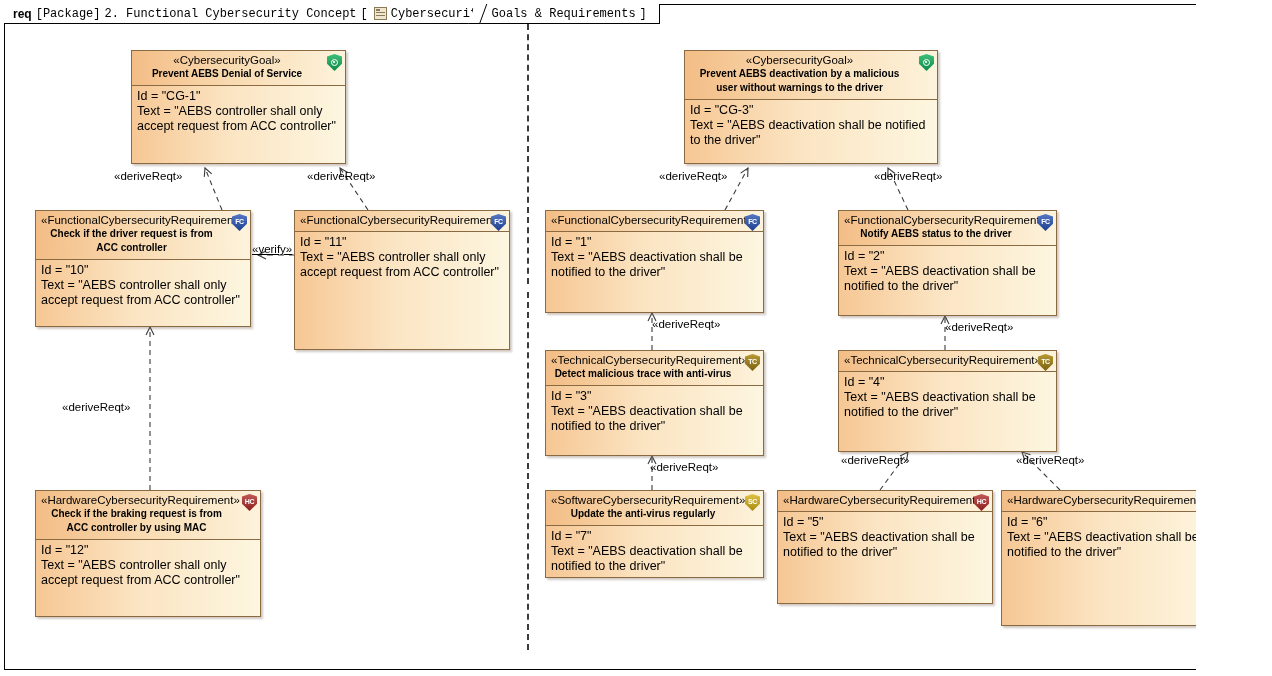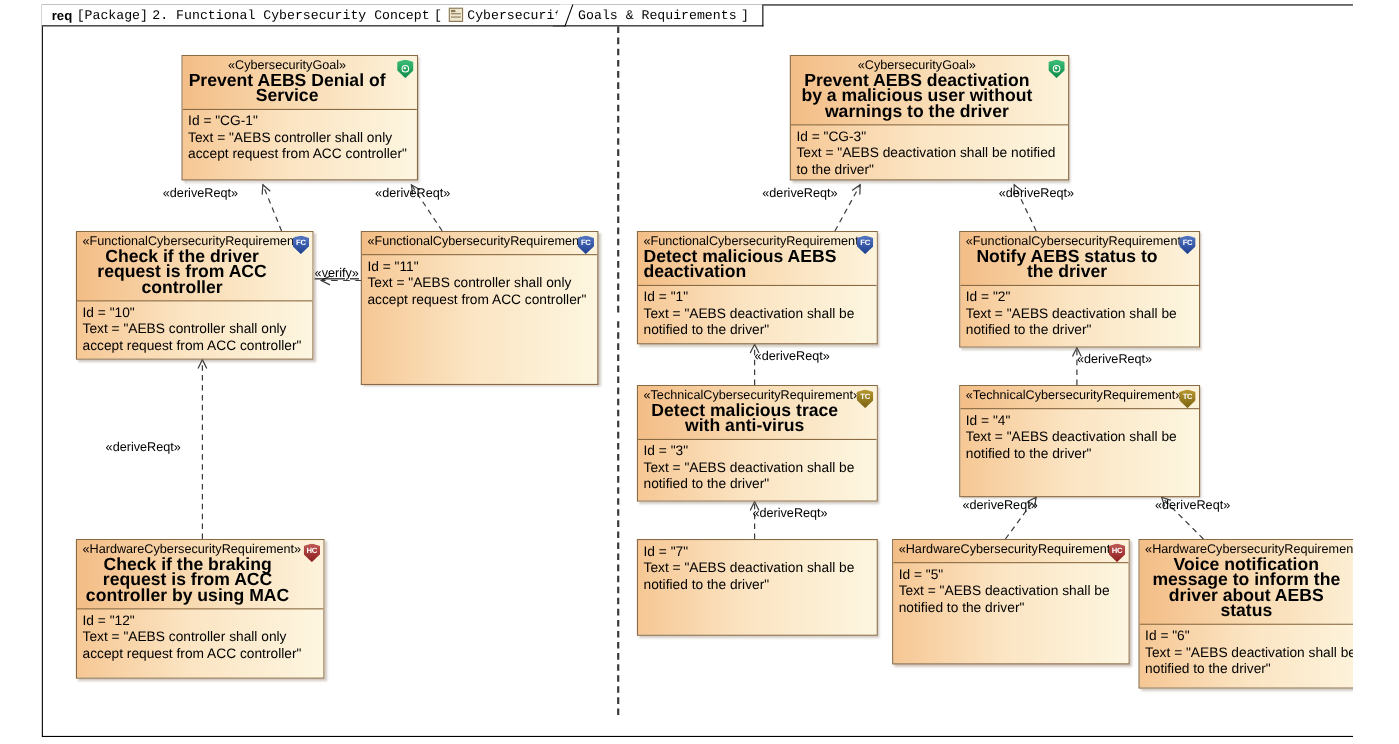--- a/index.html
+++ b/index.html
@@ -7,21 +7,20 @@
     padding: 0;
     background: #ffffff;
     font-family: "Liberation Sans", sans-serif;
   }
   #canvas {
     position: relative;
     width: 1196px;
     height: 676px;
     background: #ffffff;
     overflow: hidden;
-    margin-left: 34px;
   }
 
   
   #frame {
     position: absolute;
     left: 4px;
     top: 4px;
     width: 1262px;
     height: 666px;
     border: 1px solid #000000;
@@ -117,21 +116,21 @@
     text-align: center;
     font-size: 11.5px;
     line-height: 13px;
     white-space: nowrap;
     color: #000;
   }
   .req .title {
     display: block;
     text-align: center;
     font-weight: bold;
-    font-size: 16px;
+    font-size: 10px;
     line-height: 14px;
     color: #000;
   }
   .req .title.left { text-align: left; }
   .req .body {
     padding: 3px 5px 4px 5px;
     line-height: 15px;
     font-size: 12.5px;
   }
   .req .body .ln { display: block; white-space: pre-wrap; }
@@ -337,21 +336,20 @@
     </div>
   </div>
 
   <div class="req" style="left:545px; top:210px; width:219px; height:103px;">
     <div class="head">
       <span class="shield fc">
         <span class="sh"></span>
           <span class="lbl">FC</span>
       </span>
       <span class="stereo">«FunctionalCybersecurityRequirement»</span>
-      <span class="title left">Detect malicious AEBS deactivation</span>
     </div>
     <div class="body">
       <span class="ln">Id = "1"</span>
       <span class="ln">Text = "AEBS deactivation shall be notified to the driver"</span>
     </div>
   </div>
 
   <div class="req" style="left:838px; top:210px; width:219px; height:106px;">
     <div class="head">
       <span class="shield fc">
@@ -390,20 +388,28 @@
       </span>
       <span class="stereo">«TechnicalCybersecurityRequirement»</span>
     </div>
     <div class="body">
       <span class="ln">Id = "4"</span>
       <span class="ln">Text = "AEBS deactivation shall be notified to the driver"</span>
     </div>
   </div>
 
   <div class="req" style="left:545px; top:490px; width:219px; height:88px;">
+    <div class="head">
+      <span class="shield sc">
+        <span class="sh"></span>
+          <span class="lbl">SC</span>
+      </span>
+      <span class="stereo">«SoftwareCybersecurityRequirement»</span>
+      <span class="title">Update the anti-virus regularly</span>
+    </div>
     <div class="body">
       <span class="ln">Id = "7"</span>
       <span class="ln">Text = "AEBS deactivation shall be notified to the driver"</span>
     </div>
   </div>
 
   <div class="req" style="left:777px; top:490px; width:216px; height:114px;">
     <div class="head">
       <span class="shield hc">
         <span class="sh"></span>
@@ -417,21 +423,20 @@
     </div>
   </div>
 
   <div class="req" style="left:1001px; top:490px; width:219px; height:136px;">
     <div class="head">
       <span class="shield hc">
         <span class="sh"></span>
           <span class="lbl">HC</span>
       </span>
       <span class="stereo">«HardwareCybersecurityRequirement»</span>
-      <span class="title">Voice notification message to inform the driver about AEBS status</span>
     </div>
     <div class="body">
       <span class="ln">Id = "6"</span>
       <span class="ln">Text = "AEBS deactivation shall be notified to the driver"</span>
     </div>
   </div>
 
 </div>
 
 </body></html>

